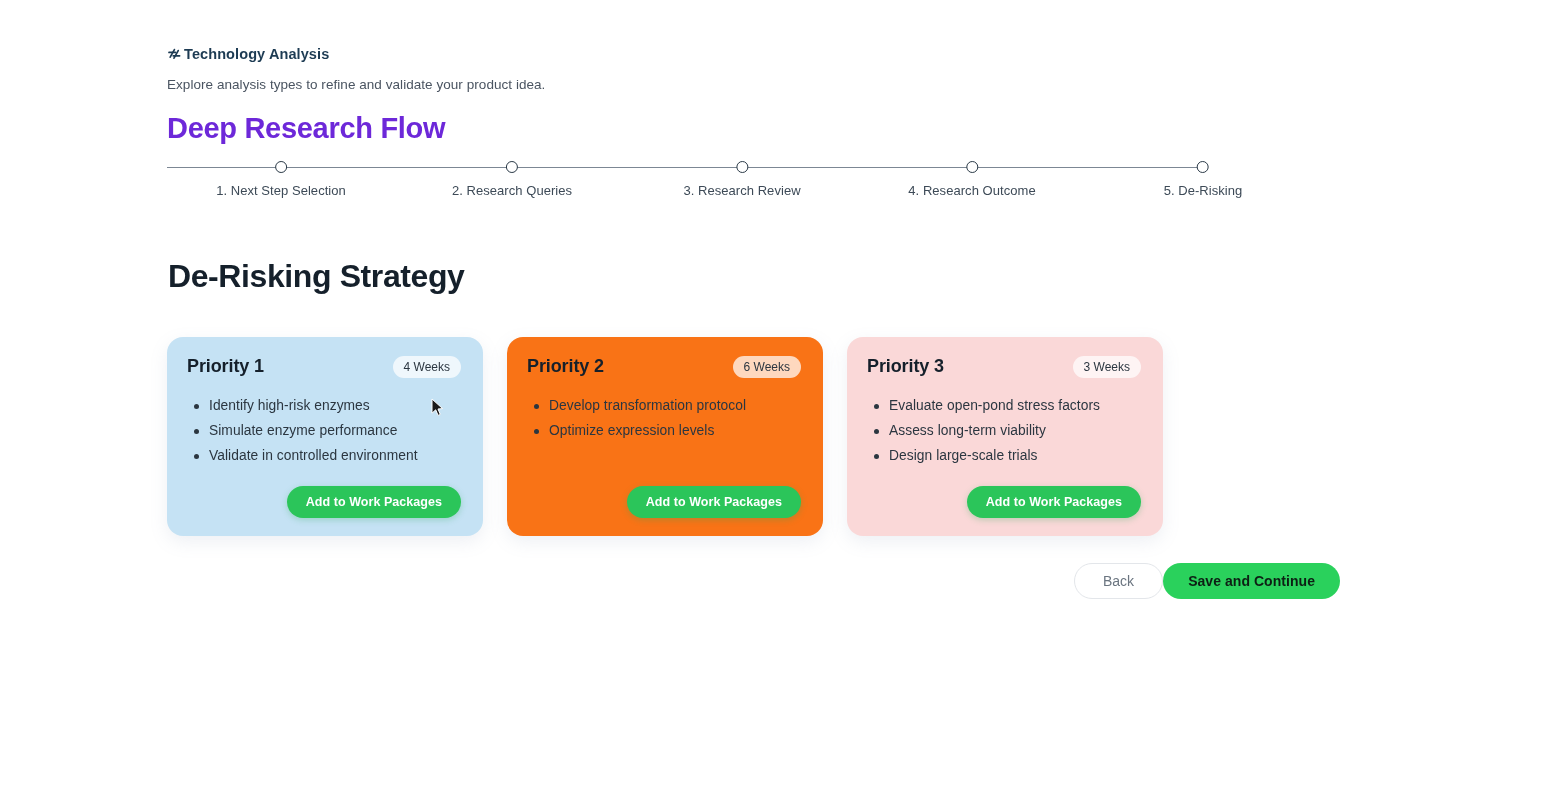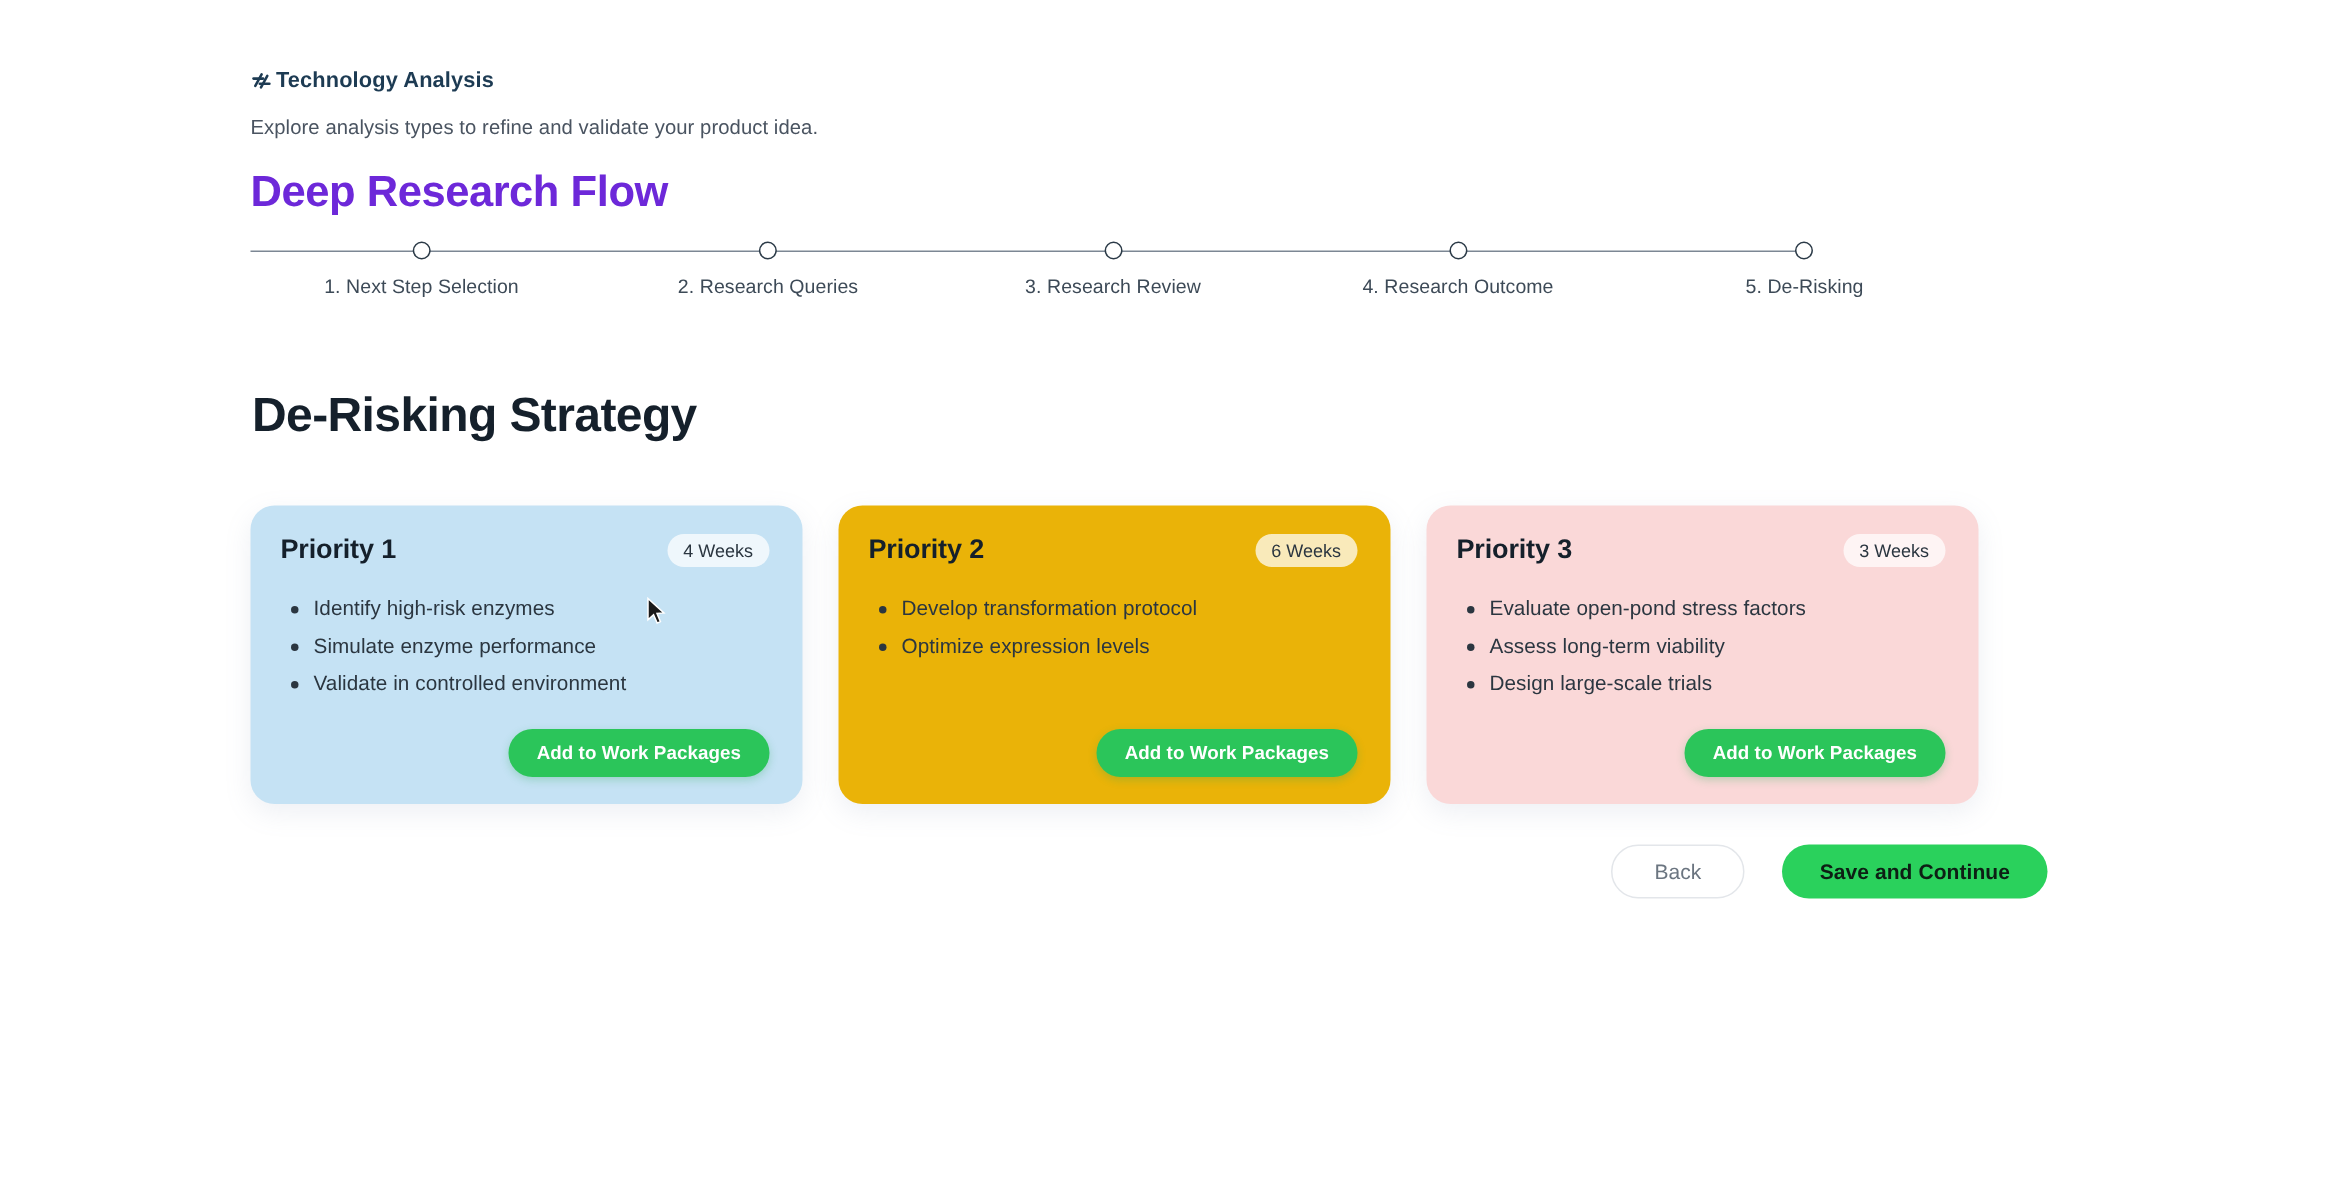--- a/index.html
+++ b/index.html
@@ -127,31 +127,31 @@
     position: absolute;
     left: 167px;
     top: 337px;
     width: 1152px;
     display: flex;
     gap: 24px;
   }
 
   .card {
     position: relative;
-    width: 368px;
+    width: 316px;
     min-height: 192px;
     border-radius: 16px;
     padding: 20px 22px 18px 20px;
     box-shadow: 0 6px 18px rgba(120, 140, 170, 0.13);
     display: flex;
     flex-direction: column;
   }
 
   .card.c1 { background: #c5e2f4; }
-  .card.c2 { background: #eab308; }
+  .card.c2 { background: #f97316; }
   .card.c3 { background: #fad8d8; }
 
   .card-head {
     display: flex;
     align-items: flex-start;
     justify-content: space-between;
   }
 
   .card-title {
     font-size: 18px;
@@ -220,21 +220,21 @@
     box-shadow: 0 2px 6px rgba(40, 170, 85, 0.28);
   }
 
   
   .footer-nav {
     position: absolute;
     left: 1074px;
     top: 563px;
     display: flex;
     align-items: flex-end;
-    gap: 25px;
+    gap: 0;
   }
 
   .btn-back {
     background: #ffffff;
     border: 1px solid #e3e6ea;
     border-radius: 19px;
     font-family: "Liberation Sans", sans-serif;
     font-size: 14px;
     color: #6b7580;
     padding: 9px 28px;

